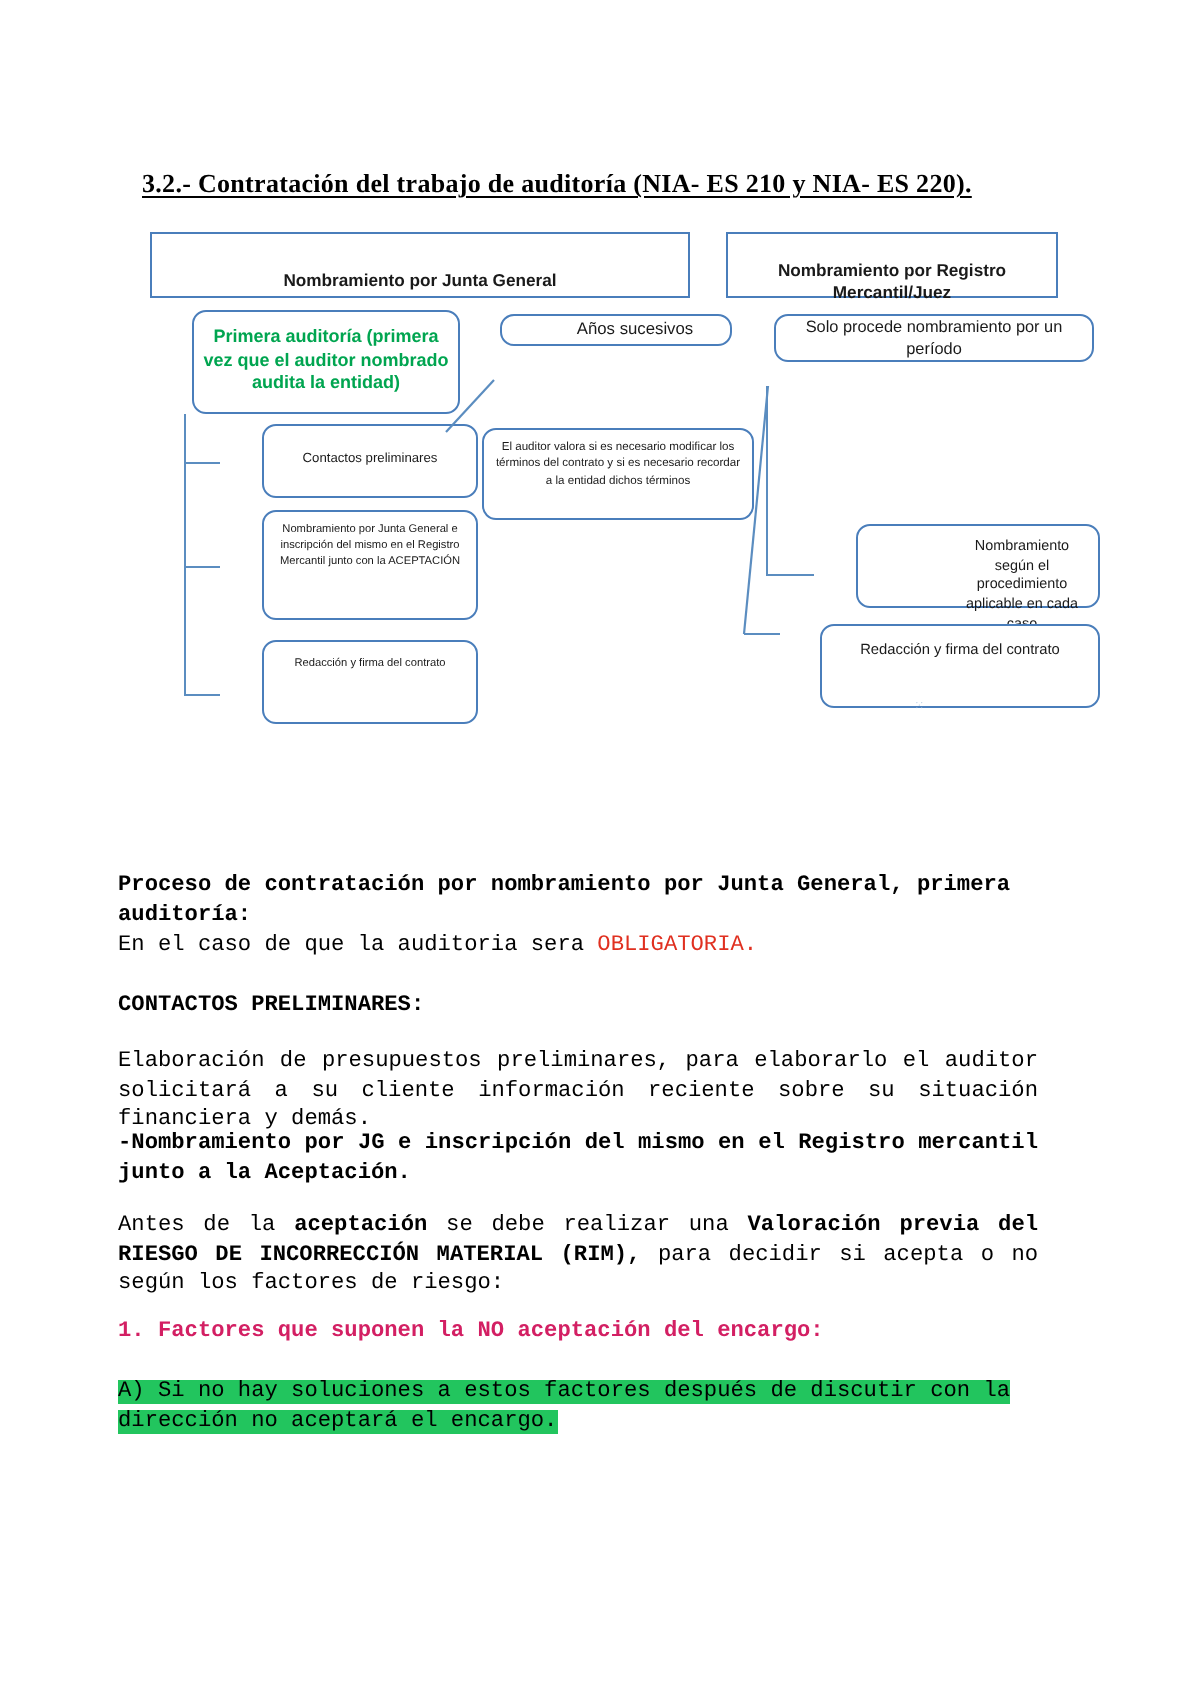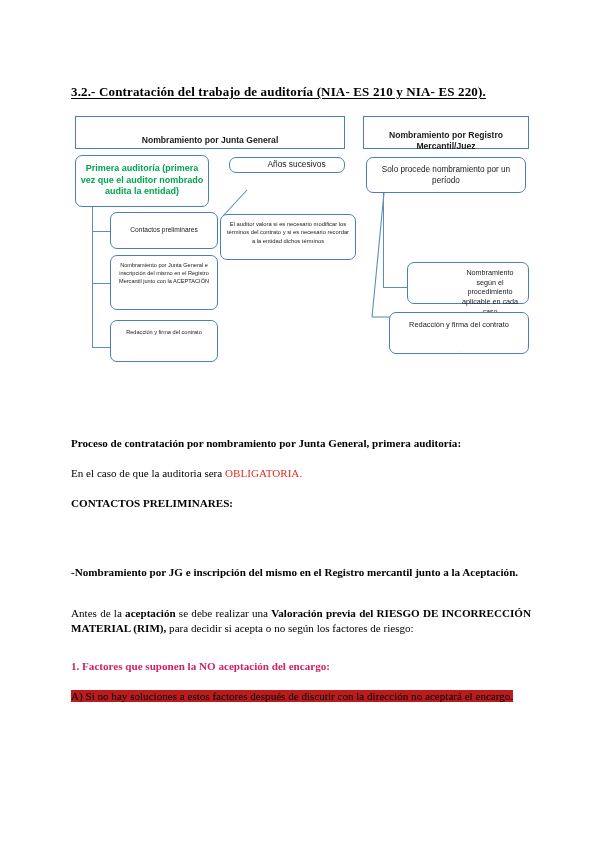--- a/index.html
+++ b/index.html
@@ -50,21 +50,21 @@
     box-sizing: border-box;
     border: 1px solid #4a7ebb;
     background: #ffffff;
     font-family: "Liberation Sans", sans-serif;
     color: #1a1a1a;
     display: flex;
     justify-content: center;
     text-align: center;
     padding: 3px 4px;
   }
-  .dbox.rounded { border-radius: 7px; }
+  .dbox.rounded { border-radius: 7px; margin-left: 21px; }
   .dbox.square  { border-radius: 0px; }
   .dbox .txt { display: block; width: 100%; }
 
   .hdr {
     font-weight: bold;
     font-size: 8.6px;
     line-height: 1.25;
     align-items: center;
     padding-top: 19px;
   }
@@ -108,33 +108,33 @@
     position: absolute;
     font-family: "Liberation Sans", sans-serif;
     font-size: 4px;
     color: #9bb7d4;
     letter-spacing: -0.5px;
   }
 
   
   .para {
     position: absolute;
-    left: 71px;
+    left: 59px;
     width: 460px;
-    font-family: Liberation Serif, serif;
+    font-family: Liberation Mono, monospace;
     font-size: 11.1px;
     line-height: 1.32;
     text-align: justify;
   }
   .para.b { font-weight: bold; }
   .para.i { font-style: italic; }
   .para.nojust { text-align: left; }
   .red { color: #e03020; }
   .pink { color: #d31f63; font-weight: bold; }
-  .hl { background: #b91c1c; }
+  .hl { background: #22c55e; }
   b.inl { font-weight: bold; }
 </style>
 </head>
 <body>
 
 <div class="page">
 
   <div class="doc-heading">3.2.- Contratación del trabajo de auditoría (NIA- ES 210 y NIA- ES 220).</div>
 
   <div class="diagram">
@@ -148,21 +148,21 @@
     </div>
 
     <div class="dbox rounded big" style="left:75px; top:155px; width:134px; height:52px;">
       <span class="txt green">Primera auditoría (primera vez que el auditor nombrado  audita la entidad)</span>
     </div>
 
     <div class="dbox rounded mid" style="left:229px; top:157px; width:116px; height:16px;padding-left:23px;">
       <span class="txt" style="font-size:8.4px;">Años sucesivos</span>
     </div>
 
-    <div class="dbox rounded mid" style="left:366px; top:157px; width:160px; height:36px;justify-content:flex-end;">
+    <div class="dbox rounded mid" style="left:366px; top:157px; width:160px; height:24px;justify-content:flex-end;">
       <span class="txt" style="font-size:8.2px;">Solo procede nombramiento por un período</span>
     </div>
 
     <div class="conn v" style="left:92px; top:207px; height:141px;"></div>
     <div class="conn h" style="left:92px; top:231px; width:18px;"></div>
     <div class="conn h" style="left:92px; top:283px; width:18px;"></div>
     <div class="conn h" style="left:92px; top:347px; width:18px;"></div>
 
     <div class="dbox rounded mid" style="left:110px; top:212px; width:108px; height:37px;">
       <span class="txt">Contactos preliminares</span>
@@ -202,20 +202,21 @@
     <div class="handle" style="left:458px; top:350px;">⁙</div>
 
   </div>
 
   <div class="para b nojust" style="top:436px;">Proceso de contratación por nombramiento por Junta General, primera auditoría:</div>
 
   <div class="para nojust" style="top:466px;"><span>En el caso de que la auditoria sera </span><span class="red">OBLIGATORIA.</span></div>
 
   <div class="para b nojust" style="top:496px;">CONTACTOS PRELIMINARES:</div>
 
+  <div class="para" style="top:524px;">Elaboración de presupuestos preliminares, para elaborarlo el auditor solicitará a su cliente información reciente sobre su situación financiera y demás.</div>
 
   <div class="para b" style="top:565px;">-Nombramiento por JG e inscripción del mismo en el Registro mercantil junto a la Aceptación.</div>
 
   <div class="para" style="top:606px;"><span>Antes de la </span><b class="inl">aceptación</b><span> se debe realizar una </span><b class="inl">Valoración previa del RIESGO DE INCORRECCIÓN MATERIAL (RIM),</b><span> para decidir si acepta o no según los factores de riesgo:</span></div>
 
   <div class="para pink nojust" style="top:659px;">1. Factores que suponen la NO aceptación del encargo:</div>
 
   <div class="para nojust" style="top:689px;"><span class="hl">A) Si no hay soluciones a estos factores después de discutir con la dirección no aceptará el encargo.</span></div>
 
 

